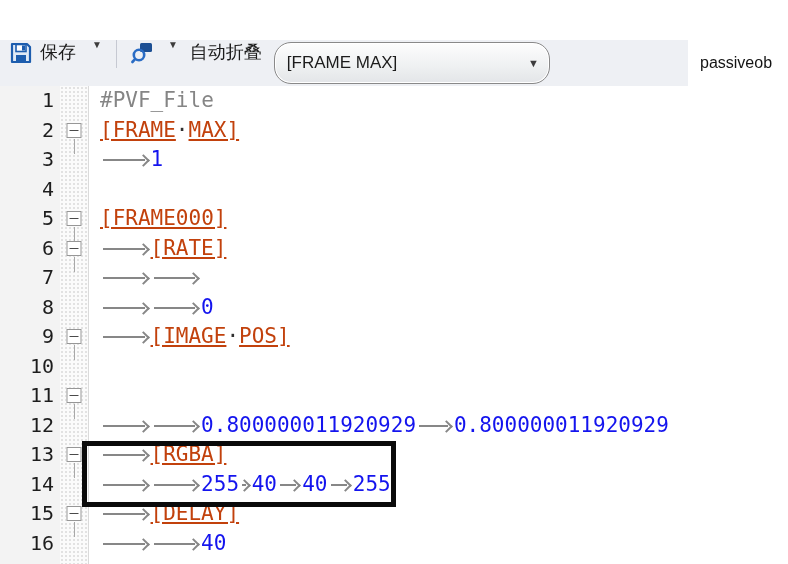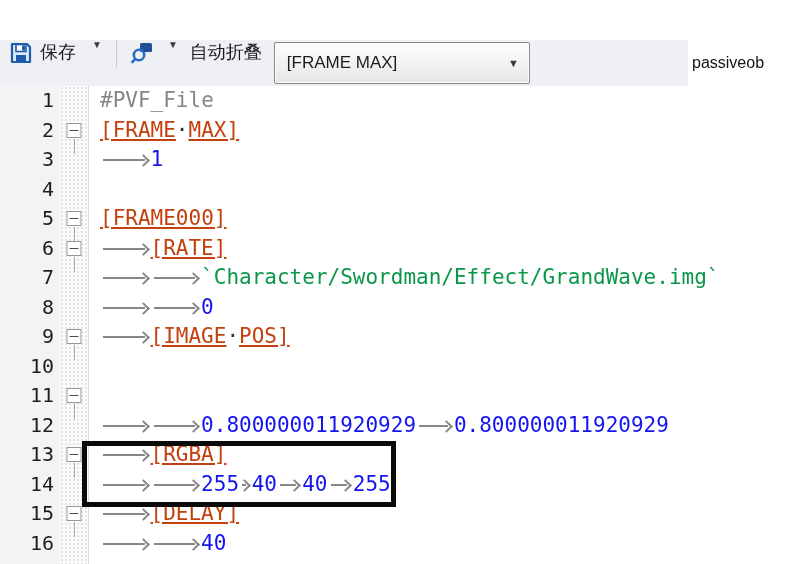--- a/index.html
+++ b/index.html
@@ -16,28 +16,28 @@
   .tab-title { flex:1; letter-spacing:0.2px; }
   .tab-close { font-size:14px; opacity:0.95; padding:0 2px; }
 
   
   .toolbar { position:absolute; left:0; top:40px; width:788px; height:46px; background:#eef0f4;
     display:flex; align-items:flex-start; padding-left:8px; }
   .tb-label { font-size:18px; color:#1b1b1b; white-space:nowrap; }
   .caret { font-size:10px; color:#3c3c3c; line-height:1; }
   .tb-sep { width:1px; height:28px; background:#c6c9d2; }
   .icon24 { width:26px; height:26px; display:inline-block; }
-  .combo { width:256px; height:42px; margin-left:12px; align-self:flex-start; margin-top:2px;
-    border:1px solid #898989; border-radius:2px;
+  .combo { width:276px; height:42px; margin-left:12px; align-self:flex-start; margin-top:2px;
+    border:1px solid #898989; border-radius:17px;
     background:linear-gradient(#fdfdfd,#eef0f1 60%,#e3e5e8);
     display:flex; align-items:center; padding:0 10px 0 12px; box-shadow:0 0 0 1px #fff inset; }
   .combo-text { flex:1; font-size:17px; color:#1c1c1c; white-space:nowrap; overflow:hidden; }
   .combo .caret { font-size:11px; }
   .right-box { position:absolute; right:0; top:0; width:100px; height:46px; background:#fff;
-    display:flex; align-items:center; padding-left:4px; overflow:hidden; }
+    display:flex; align-items:center; padding-left:12px; overflow:hidden; }
   .right-box span { font-size:16px; color:#141414; white-space:nowrap; }
 
   
   .editor { position:absolute; left:0; top:86px; width:788px; height:478px; background:#fff; }
   .gutter-num-bg { position:absolute; left:0; top:0; width:60px; height:100%; background:#f3f3f3; }
   .gutter-fold-bg { position:absolute; left:60px; top:0; width:28px; height:100%; background-color:#fbfbfb;
     background-image:radial-gradient(#e2e2e2 1px, transparent 1.2px); background-size:4px 4px; }
   .gutter-divider { position:absolute; left:88px; top:0; width:1px; height:100%; background:#dadada; }
 
   .row { position:relative; display:flex; height:29.5px; }
@@ -142,21 +142,21 @@
           <span class="num">6</span>
           <span class="foldcol">
             <span class="fbox"></span>
             <span class="fstub"></span>
           </span>
           <span class="codetext"><span class="arw" style="width: 50.56px;"></span><span class="tok c-red">[RATE]</span></span>
         </div>
         <div class="row">
           <span class="num">7</span>
           <span class="foldcol"></span>
-          <span class="codetext"><span class="arw" style="width: 50.56px;"></span><span class="arw" style="width: 50.56px;"></span><span class="tok c-green">`Character/Swordman/Effect/GrandWave.img`</span></span>
+          <span class="codetext"><span class="arw" style="width: 50.56px;"></span><span class="arw" style="width: 50.56px;"></span></span>
         </div>
         <div class="row">
           <span class="num">8</span>
           <span class="foldcol"></span>
           <span class="codetext"><span class="arw" style="width: 50.56px;"></span><span class="arw" style="width: 50.56px;"></span><span class="tok c-blue">0</span></span>
         </div>
         <div class="row">
           <span class="num">9</span>
           <span class="foldcol">
             <span class="fbox"></span>

